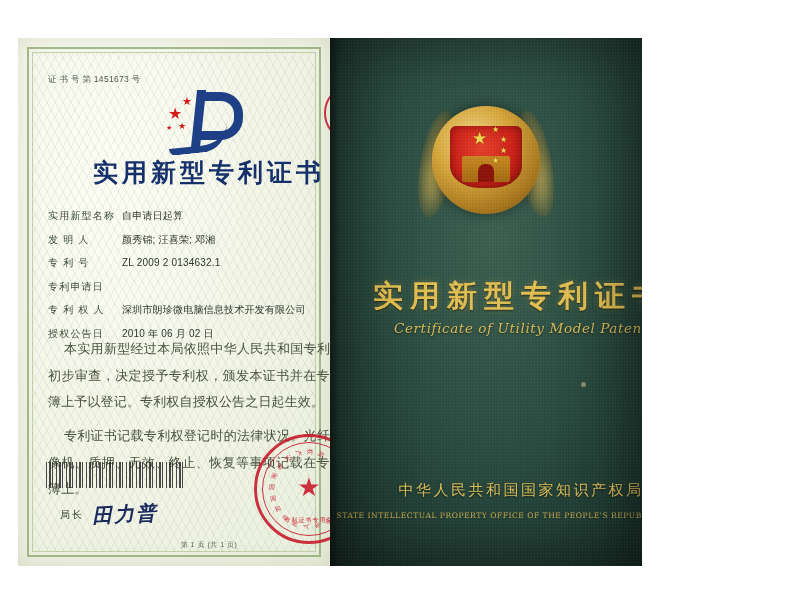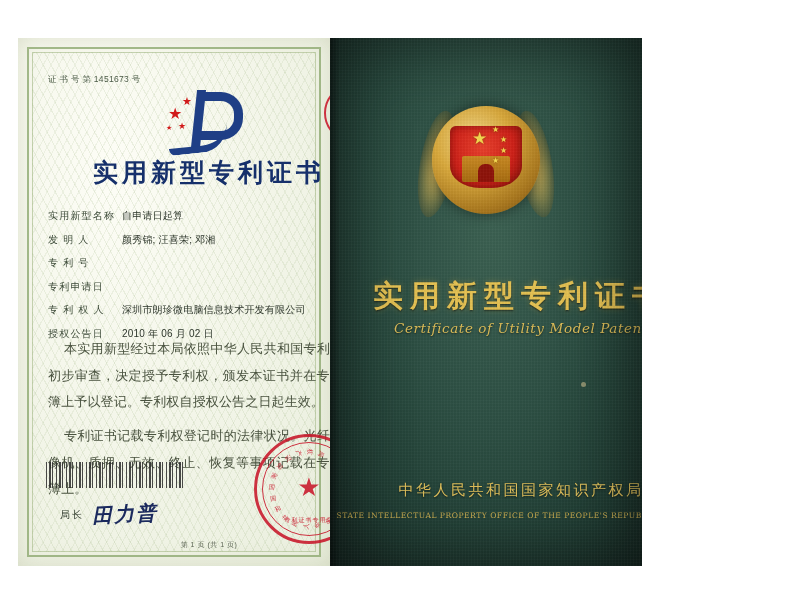--- a/index.html
+++ b/index.html
@@ -466,20 +466,21 @@
         <div class="field-row">
           <div class="field-label">实用新型名称</div>
           <div class="field-value">自申请日起算</div>
         </div>
         <div class="field-row">
           <div class="field-label">发 明 人</div>
           <div class="field-value">颜秀锦; 汪喜荣; 邓湘</div>
         </div>
         <div class="field-row">
           <div class="field-label">专 利 号</div>
+          <div class="field-value">ZL 2009 2 0134632.1</div>
         </div>
         <div class="field-row">
           <div class="field-label">专利申请日</div>
         </div>
         <div class="field-row">
           <div class="field-label">专 利 权 人</div>
           <div class="field-value">深圳市朗珍微电脑信息技术开发有限公司</div>
         </div>
         <div class="field-row">
           <div class="field-label">授权公告日</div>

